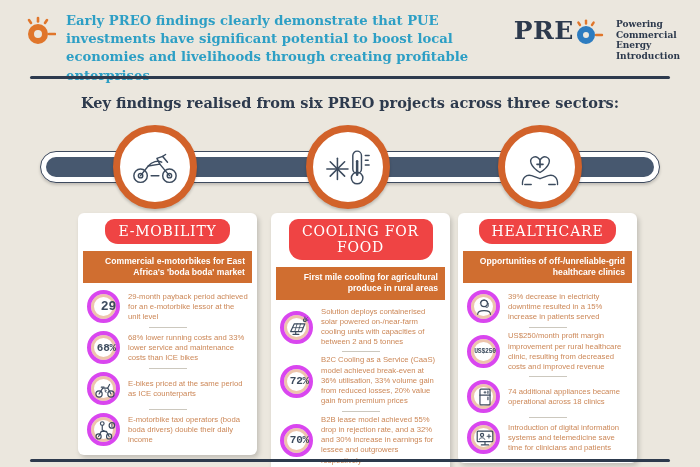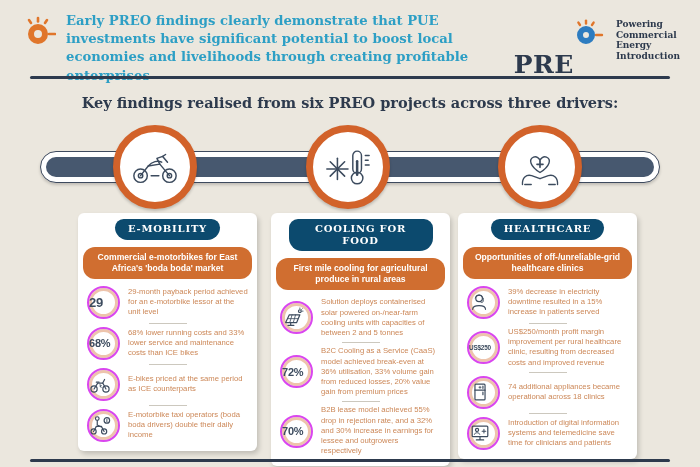--- a/index.html
+++ b/index.html
@@ -10,21 +10,21 @@
   
   .header{position:absolute;top:12px;left:26px;right:20px;height:62px;display:flex;align-items:flex-start;}
   .sun{flex:none;margin-top:4px;margin-right:10px;}
   .headline{
     margin:0;width:472px;font-family:"DejaVu Serif",serif;font-weight:bold;
     font-size:13.2px;line-height:1.38;color:#2d9fc5;
   }
   .logo{margin-left:auto;display:flex;align-items:flex-start;margin-top:6px;}
   .logo-wordmark{
     font-family:"DejaVu Serif",serif;font-weight:bold;font-size:25px;line-height:1;
-    color:#2d3a4d;letter-spacing:.5px;margin-top:34px;
+    color:#2d3a4d;letter-spacing:.5px;
   }
   .logo-tagline{margin-left:9px;margin-top:1px;font-family:"DejaVu Serif",serif;font-weight:bold;
     font-size:9px;line-height:1.18;color:#2d3a4d;}
   .rule{position:absolute;left:30px;right:30px;height:2.5px;background:#2d3a4d;border-radius:2px;}
   .rule-top{top:76px;}
   .rule-bottom{top:459px;}
   
   .section-title{
     position:absolute;top:94px;left:0;right:0;margin:0;text-align:center;
     font-family:"DejaVu Serif",serif;font-weight:bold;font-size:14.5px;color:#2d3a4d;
@@ -47,35 +47,36 @@
   .cards{position:absolute;top:213px;left:0;width:700px;}
   .card{
     position:absolute;top:0;width:179px;background:#fff;border-radius:6px;
     box-shadow:2px 3px 5px rgba(0,0,0,.18);min-height:236px;padding-bottom:6px;box-sizing:border-box;
   }
   .card-1{left:78px;}
   .card-2{left:271px;}
   .card-3{left:458px;}
   .pill{
     margin:6px auto 0;width:max-content;max-width:118px;padding:4px 13px 5px;
-    background:#0c4a6e;color:#fff;text-align:center;
-    font-family:"DejaVu Serif",serif;font-weight:bold;font-size:10px;line-height:1.15;
+    background:#ef4444;color:#fff;text-align:center;
+    font-family:"DejaVu Serif",serif;font-weight:normal;font-size:14px;line-height:1.15;
     letter-spacing:.8px;border-radius:9px 9px 13px 13px;
   }
   .subtitle{
-    margin:7px 5px 2px;background:#d06e30;color:#fff;text-align:center;
-    font-weight:bold;font-size:8.6px;line-height:1.3;padding:5px 7px;border-radius:12px;
+    margin:7px 5px 2px;background:#d06e30;color:#fff;text-align:right;
+    font-weight:bold;font-size:8.6px;line-height:1.3;padding:5px 7px;border-radius:0;
   }
   .items{padding:2px 9px 0;}
   .item{display:flex;align-items:center;margin:3px 0;}
   .badge{
     flex:none;width:33px;height:33px;border-radius:50%;background:#fff;
-    border:2px solid #d946ef;box-shadow:inset 0 0 0 3px rgba(215,125,70,.45);
-    box-sizing:border-box;display:flex;align-items:center;justify-content:flex-start;
+    border:4px solid #d946ef;box-shadow:inset 0 0 0 3px rgba(215,125,70,.45);
+    box-sizing:border-box;display:flex;align-items:center;justify-content:flex-end;
     margin-right:8px;
+    font-family:Liberation Mono, monospace;
   }
   .badge-num{font-weight:bold;color:#3c4b5e;font-size:11px;letter-spacing:-.2px;}
   .badge-num-lg{font-size:13px;}
   .badge-num-sm{font-size:6.4px;}
   .item-text{margin:0;font-size:7.7px;line-height:1.33;color:#cc8757;}
   .divider{width:38px;margin:4px auto 3px;border-top:1px solid #ccc8be;}
   .ic{stroke:#3c4b5e;fill:none;stroke-width:1.5;stroke-linecap:round;stroke-linejoin:round;}
   .ic-sm{stroke:#3c4b5e;fill:none;stroke-width:1.3;stroke-linecap:round;stroke-linejoin:round;}
 </style>
 </head>
@@ -112,21 +113,21 @@
       <div class="logo-tagline">
         <div>Powering</div>
         <div>Commercial</div>
         <div>Energy</div>
         <div>Introduction</div>
       </div>
     </div>
   </div>
   <div class="rule rule-top"></div>
 
-  <h2 class="section-title">Key findings realised from six PREO projects across three drivers:</h2>
+  <h2 class="section-title">Key findings realised from six PREO projects across three sectors:</h2>
 
   <div class="tl-bar">
     <div class="tl-bar-inner"></div>
   </div>
 
   <div class="tl-node" style="left:113px;">
     <span>
       <svg class="ic" width="50" height="38" viewBox="0 0 52 38">
         <circle cx="11" cy="28" r="7"></circle>
           <circle cx="11" cy="28" r="2.3"></circle>

